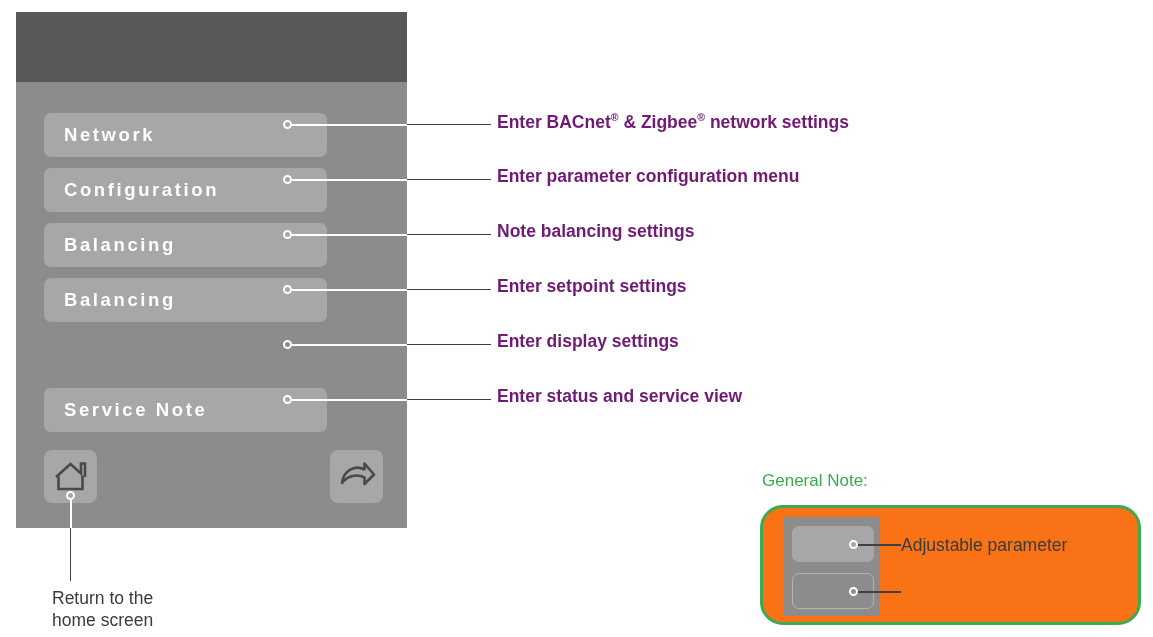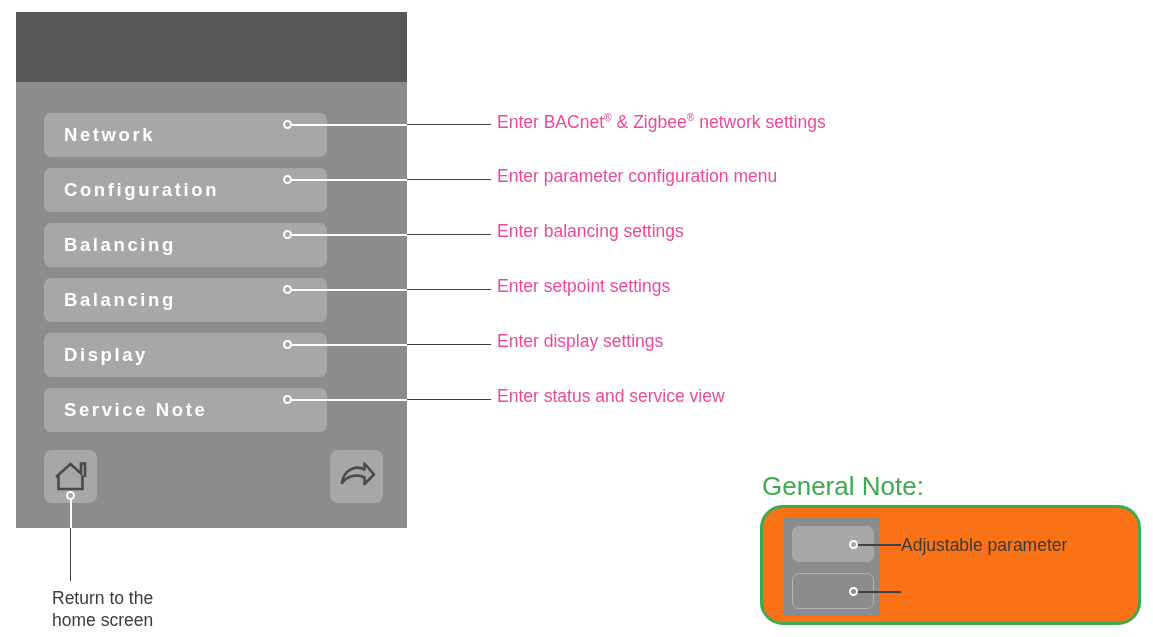--- a/index.html
+++ b/index.html
@@ -36,27 +36,27 @@
   .lead-v-out{position:absolute;width:1.6px;background:#414141;}
 
   
   .icon-btn{
     position:absolute;width:53px;height:53px;background:#a7a7a7;border-radius:8px;
   }
   .icon-btn svg{position:absolute;left:0;top:0;}
 
   
   .anno{
-    position:absolute;color:#ec4899;font-size:17.5px;white-space:nowrap;line-height:1.25;
+    position:absolute;color:#701a75;font-size:17.5px;white-space:nowrap;line-height:1.25;font-weight:bold;
   }
   .anno sup{font-size:10.5px;vertical-align:super;line-height:0;}
 
   
   #note-title{
-    position:absolute;left:762px;top:471px;color:#3caa4e;font-size:26px;white-space:nowrap;
+    position:absolute;left:762px;top:471px;color:#3caa4e;font-size:17px;white-space:nowrap;
   }
   #note-box{
     position:absolute;left:760px;top:505px;width:381px;height:120px;
     border:3px solid #3caa4e;border-radius:23px;box-sizing:border-box;background:#f97316;
   }
   #note-swatch{position:absolute;left:21px;top:9px;width:96px;height:99px;background:#8c8c8c;}
   .note-btn{position:absolute;left:8px;width:82px;height:36px;border-radius:7px;box-sizing:border-box;}
   .note-btn.adjustable{background:#a7a7a7;top:9px;}
   .note-btn.nonadjustable{background:#8c8c8c;border:1px solid #b4b4b4;top:56px;}
   .note-lead{position:absolute;height:1.6px;background:#414141;}
@@ -79,23 +79,20 @@
       <span class="lbl">Network</span>
     </div>
     <div class="menu-btn" style="top:86px">
       <span class="lbl">Configuration</span>
     </div>
     <div class="menu-btn" style="top:141px">
       <span class="lbl">Balancing</span>
     </div>
     <div class="menu-btn" style="top:196px">
       <span class="lbl">Balancing</span>
-    </div>
-    <div class="menu-btn" style="top:251px">
-      <span class="lbl">Display</span>
     </div>
     <div class="menu-btn" style="top:306px">
       <span class="lbl">Service Note</span>
     </div>
   </div>
 
   <div class="icon-btn" style="left:28px;top:438px">
     <svg width="53" height="53" viewBox="0 0 53 53">
       <path d="M12 27 L26.5 14 L37 23.5 L37 13.5 L41 13.5 L41 27" fill="none" stroke="#4a4a4a" stroke-width="2.6" stroke-linejoin="miter" stroke-linecap="butt"></path>
       <path d="M14.5 25.5 L14.5 39 L38.5 39 L38.5 25.5" fill="none" stroke="#4a4a4a" stroke-width="2.6"></path>
@@ -130,21 +127,21 @@
 <div class="lead-out" style="left:407px;top:343.7px;width:84px"></div>
 <div class="lead-out" style="left:407px;top:398.7px;width:84px"></div>
 
 <div class="anno" style="left:497px;top:112px">
   <span>Enter BACnet<sup>®</sup> &amp; Zigbee<sup>®</sup> network settings</span>
 </div>
 <div class="anno" style="left:497px;top:166px">
   <span>Enter parameter configuration menu</span>
 </div>
 <div class="anno" style="left:497px;top:221px">
-  <span>Enter balancing settings</span>
+  <span>Note balancing settings</span>
 </div>
 <div class="anno" style="left:497px;top:276px">
   <span>Enter setpoint settings</span>
 </div>
 <div class="anno" style="left:497px;top:331px">
   <span>Enter display settings</span>
 </div>
 <div class="anno" style="left:497px;top:386px">
   <span>Enter status and service view</span>
 </div>

